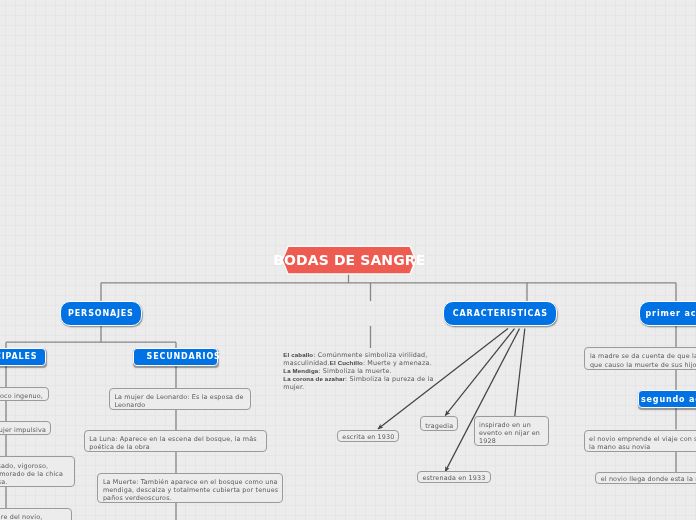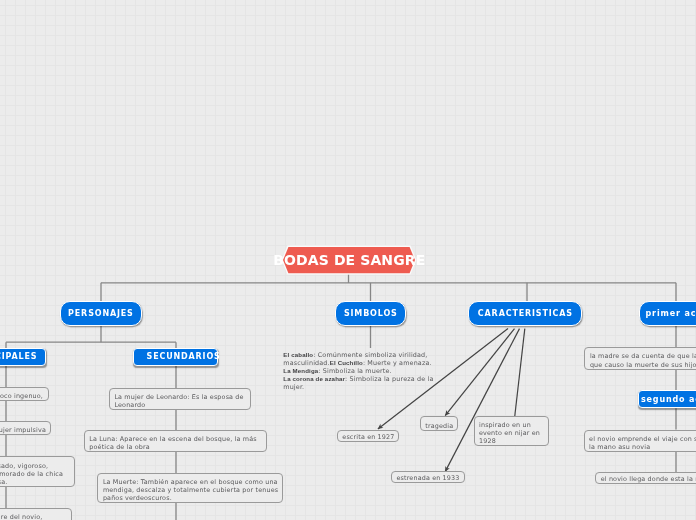--- a/index.html
+++ b/index.html
@@ -83,24 +83,21 @@
     <svg viewBox="0 0 136 30.2">
       <polygon points="0.6,15.1 6.5,0.6 129.5,0.6 135.4,15.1 129.5,29.6 6.5,29.6" fill="#fbfbfb"></polygon>
       <polygon points="2.0,15.1 7.4,2.0 128.6,2.0 134.0,15.1 128.6,28.2 7.4,28.2" fill="#ee5b50"></polygon>
     </svg>
     <span>BODAS DE SANGRE</span>
   </div>
 
   <div class="node bluebox lvl1" style="left:59.5px;top:300.6px;width:82px;height:25.7px;">
     <span>PERSONAJES</span>
   </div>
-  <div class="node bluebox lvl1" style="left:335.1px;top:300.6px;width:70.6px;height:25.7px;">
-    <span>SIMBOLOS</span>
-  </div>
-  <div class="node bluebox lvl1" style="left:468px;top:300.6px;width:114px;height:25.7px;justify-content:center;">
+  <div class="node bluebox lvl1" style="left:443px;top:300.6px;width:114px;height:25.7px;justify-content:center;">
     <span>CARACTERISTICAS</span>
   </div>
   <div class="node bluebox lvl1" style="left:638.6px;top:300.6px;width:74.8px;height:25.7px;">
     <span>primer acto</span>
   </div>
 
   <div class="node bluebox lvl2" style="left:-39.5px;top:348.3px;width:85.4px;height:17.3px;">
     <span>PRINCIPALES</span>
   </div>
   <div class="node bluebox lvl2" style="left:132.8px;top:348.3px;width:84.8px;height:17.3px;padding-left:16px;">
@@ -114,21 +111,21 @@
   <div class="node leaf" style="left:-70.2px;top:420.9px;width:121.6px;">La novia: Es una mujer impulsiva</div>
   <div class="node leaf" style="left:-99.4px;top:456.4px;width:174px;">Leonardo: Es un hombre casado, vigoroso, aunque profundamente enamorado de la chica que el novio toma por esposa.</div>
   <div class="node leaf" style="left:-73.2px;top:507.5px;width:145.3px;">La madre: Es la madre del novio, aborrece a la familia de los felix</div>
 
   <div class="node leaf" style="left:108.9px;top:387.7px;width:142px;">La mujer de Leonardo: Es la esposa de Leonardo</div>
   <div class="node leaf" style="left:83.8px;top:429.5px;width:183.2px;">La Luna: Aparece en la escena del bosque, la más poética de la obra</div>
   <div class="node leaf" style="left:97.4px;top:472.8px;width:186px;">La Muerte: También aparece en el bosque como una mendiga, descalza y totalmente cubierta por tenues paños verdeoscuros.</div>
 
   <div class="node plain" style="left:283.3px;top:350.5px;width:153px;" id="simbolos-text"><b>El caballo</b>: Comúnmente simboliza virilidad, masculinidad.<b>El Cuchillo</b>: Muerte y amenaza.<br><b>La Mendiga</b>: Simboliza la muerte.<br><b>La corona de azahar</b>: Simboliza la pureza de la mujer.</div>
 
-  <div class="node leaf" style="left:336.8px;top:429.7px;width:62.7px;padding-top:2.1px;">escrita en 1927</div>
+  <div class="node leaf" style="left:336.8px;top:429.7px;width:62.7px;padding-top:2.1px;">escrita en 1930</div>
   <div class="node leaf" style="left:419.8px;top:415.6px;width:38.5px;padding-top:5px;">tragedia</div>
   <div class="node leaf" style="left:473.5px;top:416px;width:75.4px;">inspirado en un evento en nijar en 1928</div>
-  <div class="node leaf" style="left:391px;top:471.3px;width:73.5px;padding-top:2.1px;">estrenada en 1933</div>
+  <div class="node leaf" style="left:417px;top:471.3px;width:73.5px;padding-top:2.1px;">estrenada en 1933</div>
 
   <div class="node leaf" style="left:584.4px;top:347.3px;width:203px;">la madre se da cuenta de que la familia de los felix es la que causo la muerte  de sus hijos</div>
   <div class="node leaf" style="left:583.6px;top:429.6px;width:186px;">el novio emprende el viaje con su madre para pedir la mano asu novia</div>
   <div class="node leaf" style="left:595.2px;top:472.3px;width:130px;padding-top:2.1px;">el novio llega donde esta la novia</div>
 </div>
 
 </body></html>

